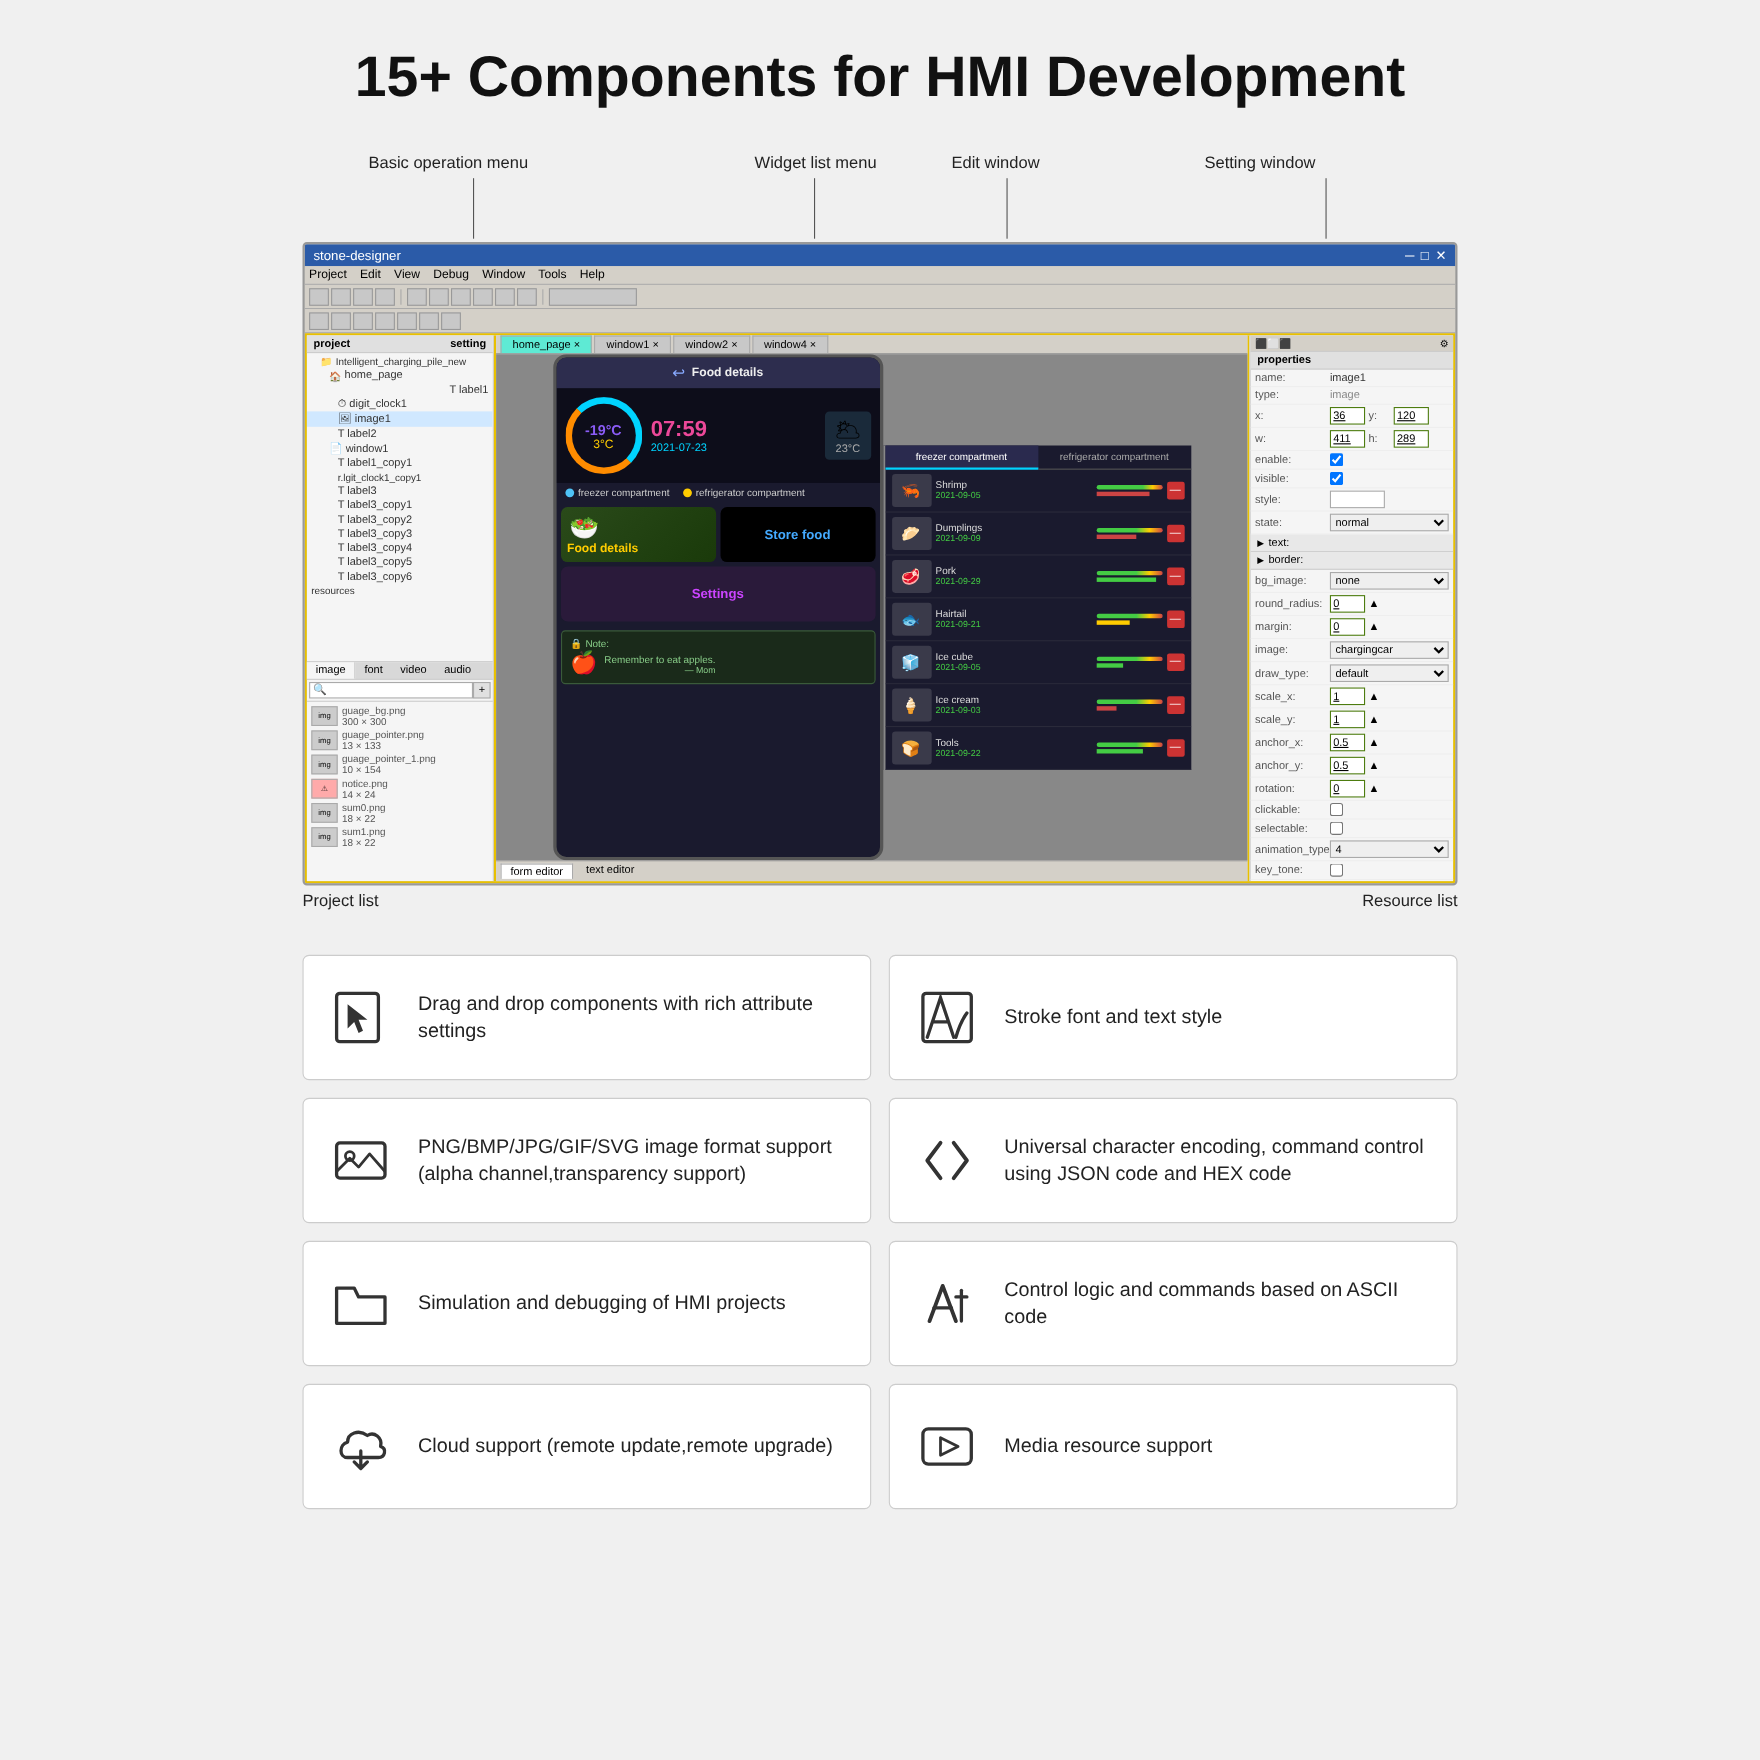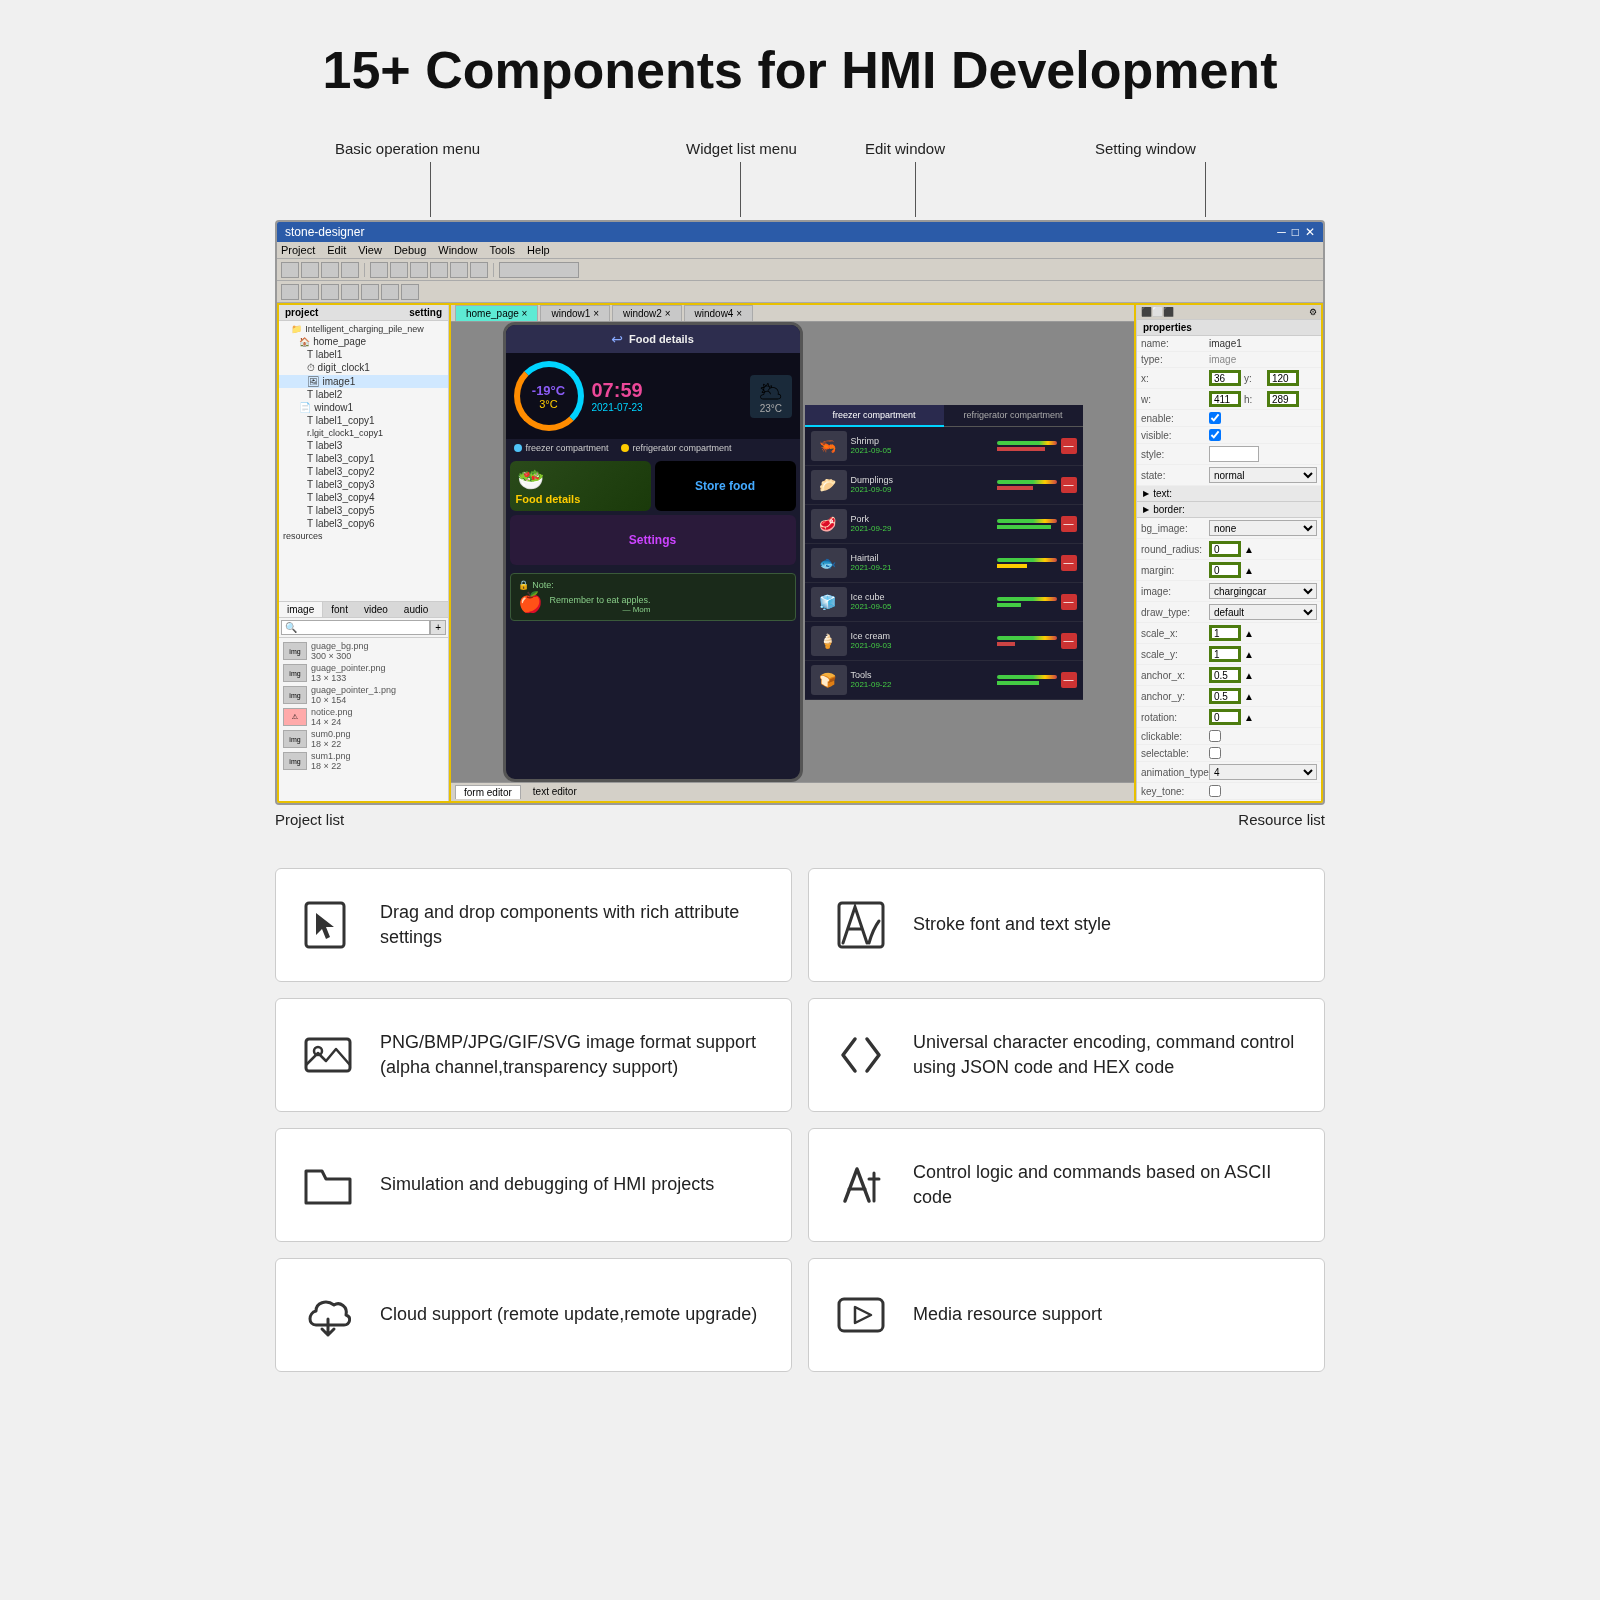--- a/index.html
+++ b/index.html
@@ -459,21 +459,21 @@
       width: 50px;
       font-size: 10px;
       border: 1px solid #aaa;
       padding: 1px 3px;
       height: 16px;
     }
 
     .prop-input-sm {
       width: 32px;
       font-size: 10px;
-      border: 3px solid #4d7c0f;
+      border: 1px solid #4d7c0f;
       padding: 1px 2px;
       height: 16px;
       text-decoration: underline;
     }
 
     .prop-checkbox {
       width: 12px;
       height: 12px;
     }
 
@@ -662,21 +662,21 @@
 
       <div class="project-tree">
         <div class="tree-item">
           <span class="tree-icon">📁</span>
           <span style="font-size:9px;">Intelligent_charging_pile_new</span>
         </div>
         <div class="tree-item" style="padding-left:20px;">
           <span class="tree-icon">🏠</span>
           <span>home_page</span>
         </div>
-        <div class="tree-item" style="padding-left:28px;">
+        <div class="tree-item" style="padding-left:28px;justify-content:flex-end;">
           <span>T label1</span>
         </div>
         <div class="tree-item" style="padding-left:28px;">
           <span>⏱ digit_clock1</span>
         </div>
         <div class="tree-item selected" style="padding-left:28px;">
           <span>🖼 image1</span>
         </div>
         <div class="tree-item" style="padding-left:28px;">
           <span>T label2</span>

